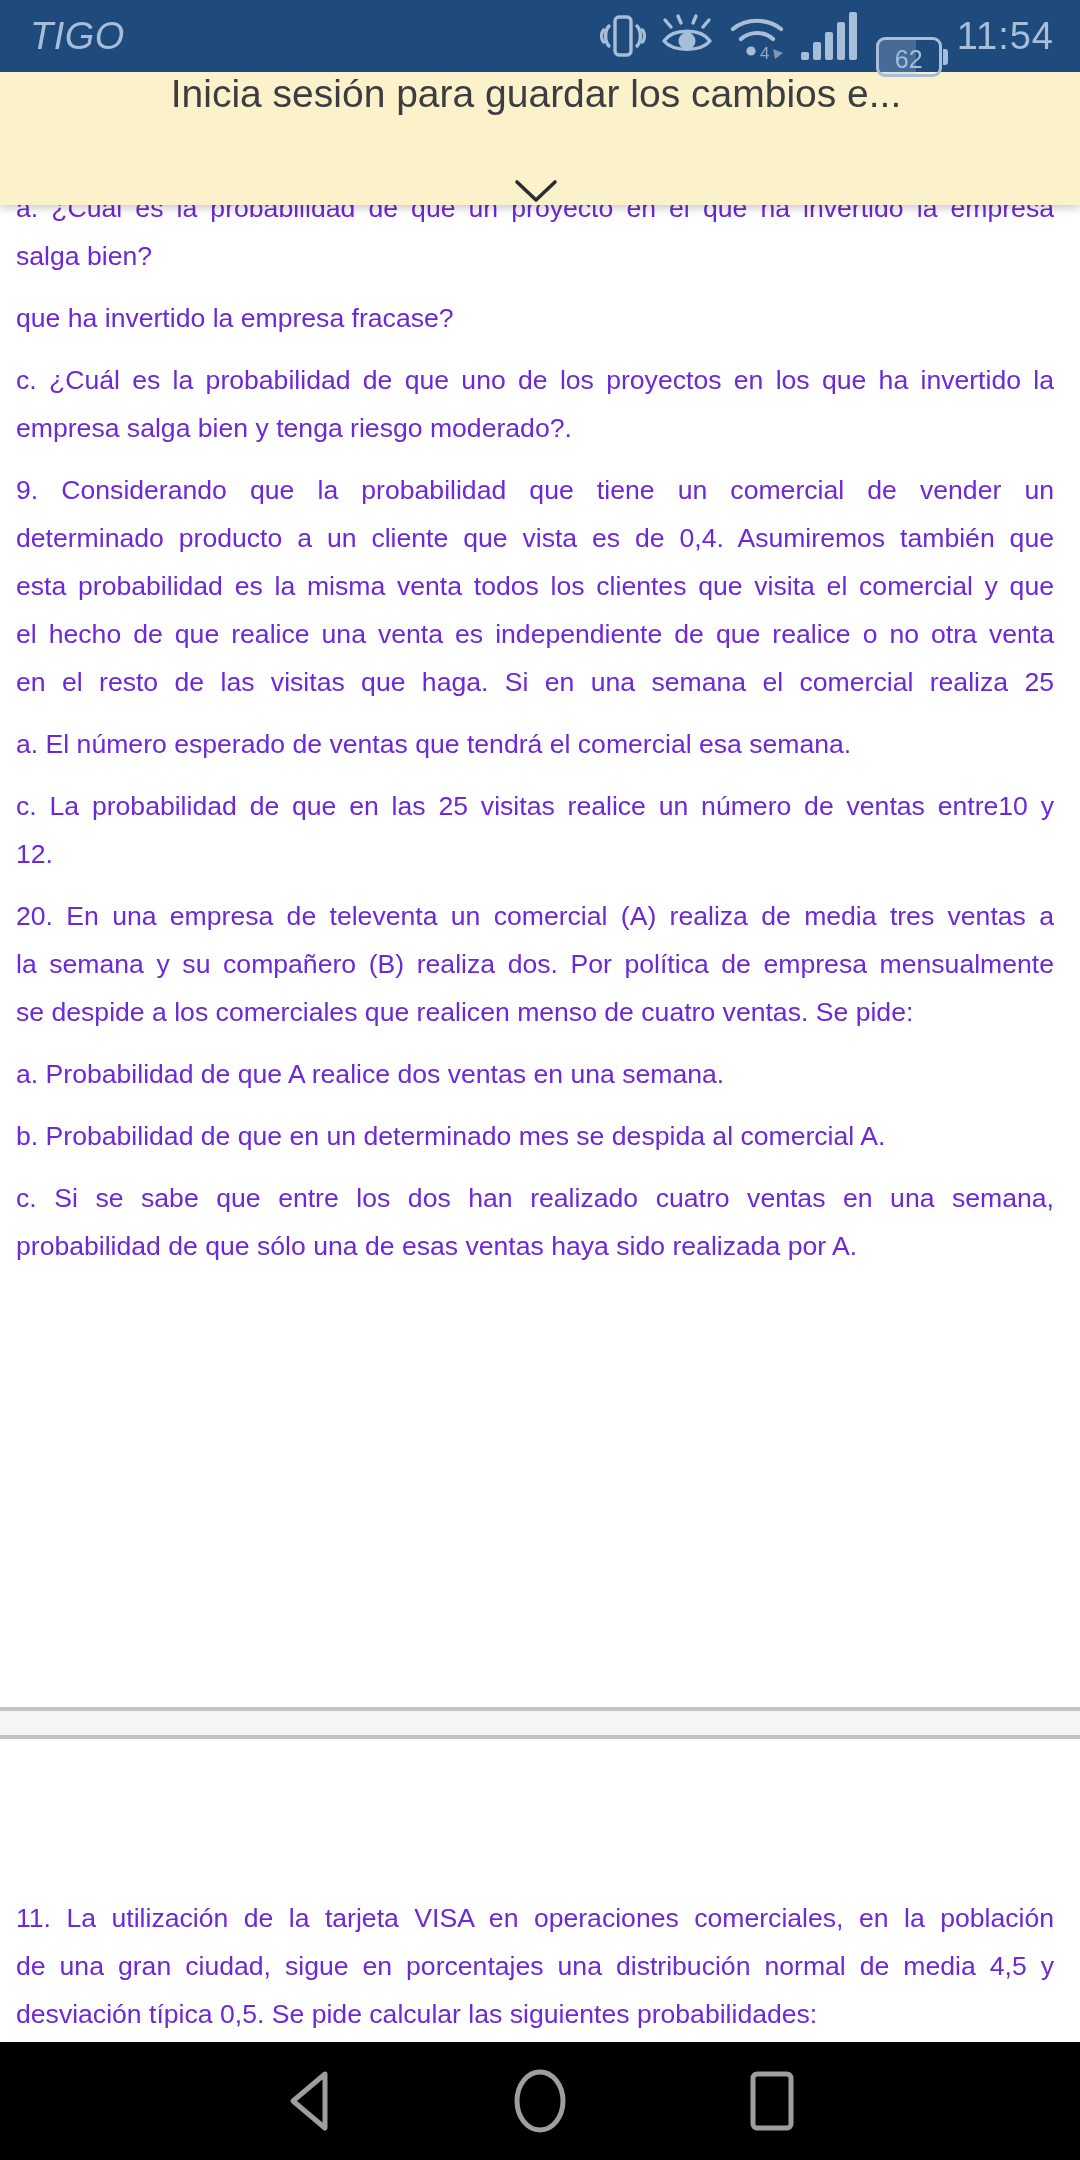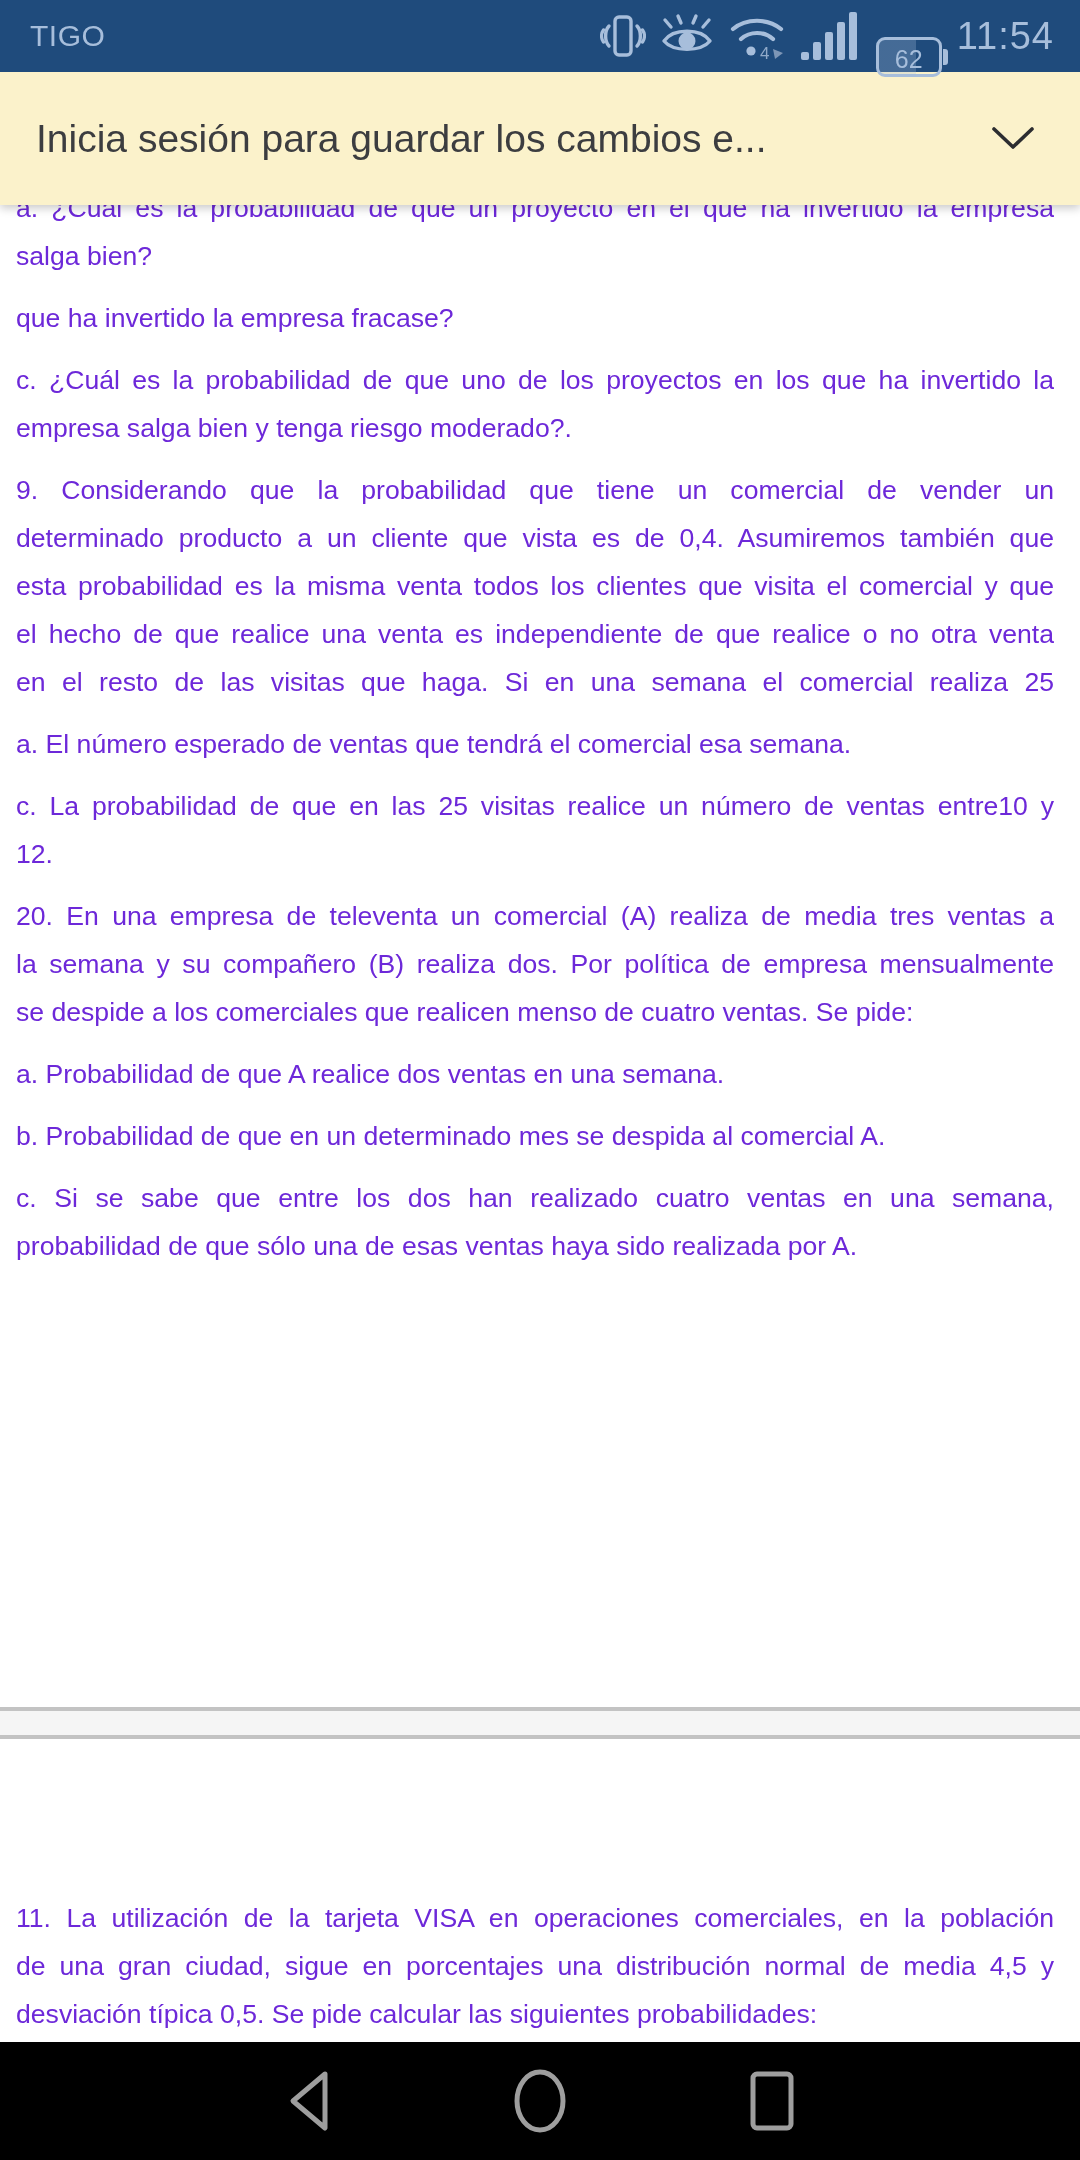--- a/index.html
+++ b/index.html
@@ -3,35 +3,35 @@
 <meta charset="utf-8">
 <style>
   html,body{margin:0;padding:0;background:#222;}
   .screen{position:relative;width:1080px;height:2160px;background:#ffffff;overflow:hidden;
           font-family:"Liberation Sans",sans-serif;}
 
   
   .statusbar{position:absolute;top:0;left:0;width:100%;height:72px;background:#1f4b7c;
              box-sizing:border-box;display:flex;align-items:center;justify-content:space-between;
              padding:0 26px 0 30px;color:#a7bedb;z-index:20;}
-  .carrier{font-size:30px;letter-spacing:.5px;}
+  .carrier{font-size:38px;letter-spacing:.5px;font-style:italic;}
   .sbright{display:flex;align-items:center;gap:15px;}
   .sbicon{display:block;}
   .batt{position:relative;box-sizing:border-box;width:66px;height:40px;border:3px solid #a7bedb;
         border-radius:9px;display:flex;align-items:flex-end;justify-content:center;
         font-size:25px;color:#a7bedb;
         background:linear-gradient(to right,rgba(167,190,219,.28) 0 62%,transparent 62%);margin-top:42px;}
   .batt::after{content:"";position:absolute;right:-9px;top:50%;transform:translateY(-50%);
         width:5px;height:16px;background:#a7bedb;border-radius:0 3px 3px 0;}
   .clock{font-size:38px;letter-spacing:1px;}
 
   
   .banner{position:absolute;top:72px;left:0;right:0;height:133px;background:#fbf2cb;
           box-sizing:border-box;display:flex;align-items:center;justify-content:space-between;
-          padding:0 44px 0 36px;z-index:10;box-shadow:0 3px 9px rgba(0,0,0,.22);cursor:pointer;}
+          padding:0 44px 0 36px;z-index:10;box-shadow:0 3px 9px rgba(0,0,0,.22);cursor:pointer;flex-direction:column;}
   .banner-msg{font-size:39px;font-weight:300;color:#3c3d40;white-space:nowrap;overflow:hidden;}
 
   
   .docarea{position:absolute;top:72px;bottom:118px;left:0;right:0;background:#fff;overflow:hidden;}
   .content{position:absolute;left:16px;right:26px;color:#6d28d9;}
   .content1{top:112px;}
   .content2{top:1822px;}
   .para{margin:0 0 14px 0;}
   .line{font-size:26.6px;line-height:48px;overflow:hidden;}
   .just{text-align:justify;text-align-last:justify;}

